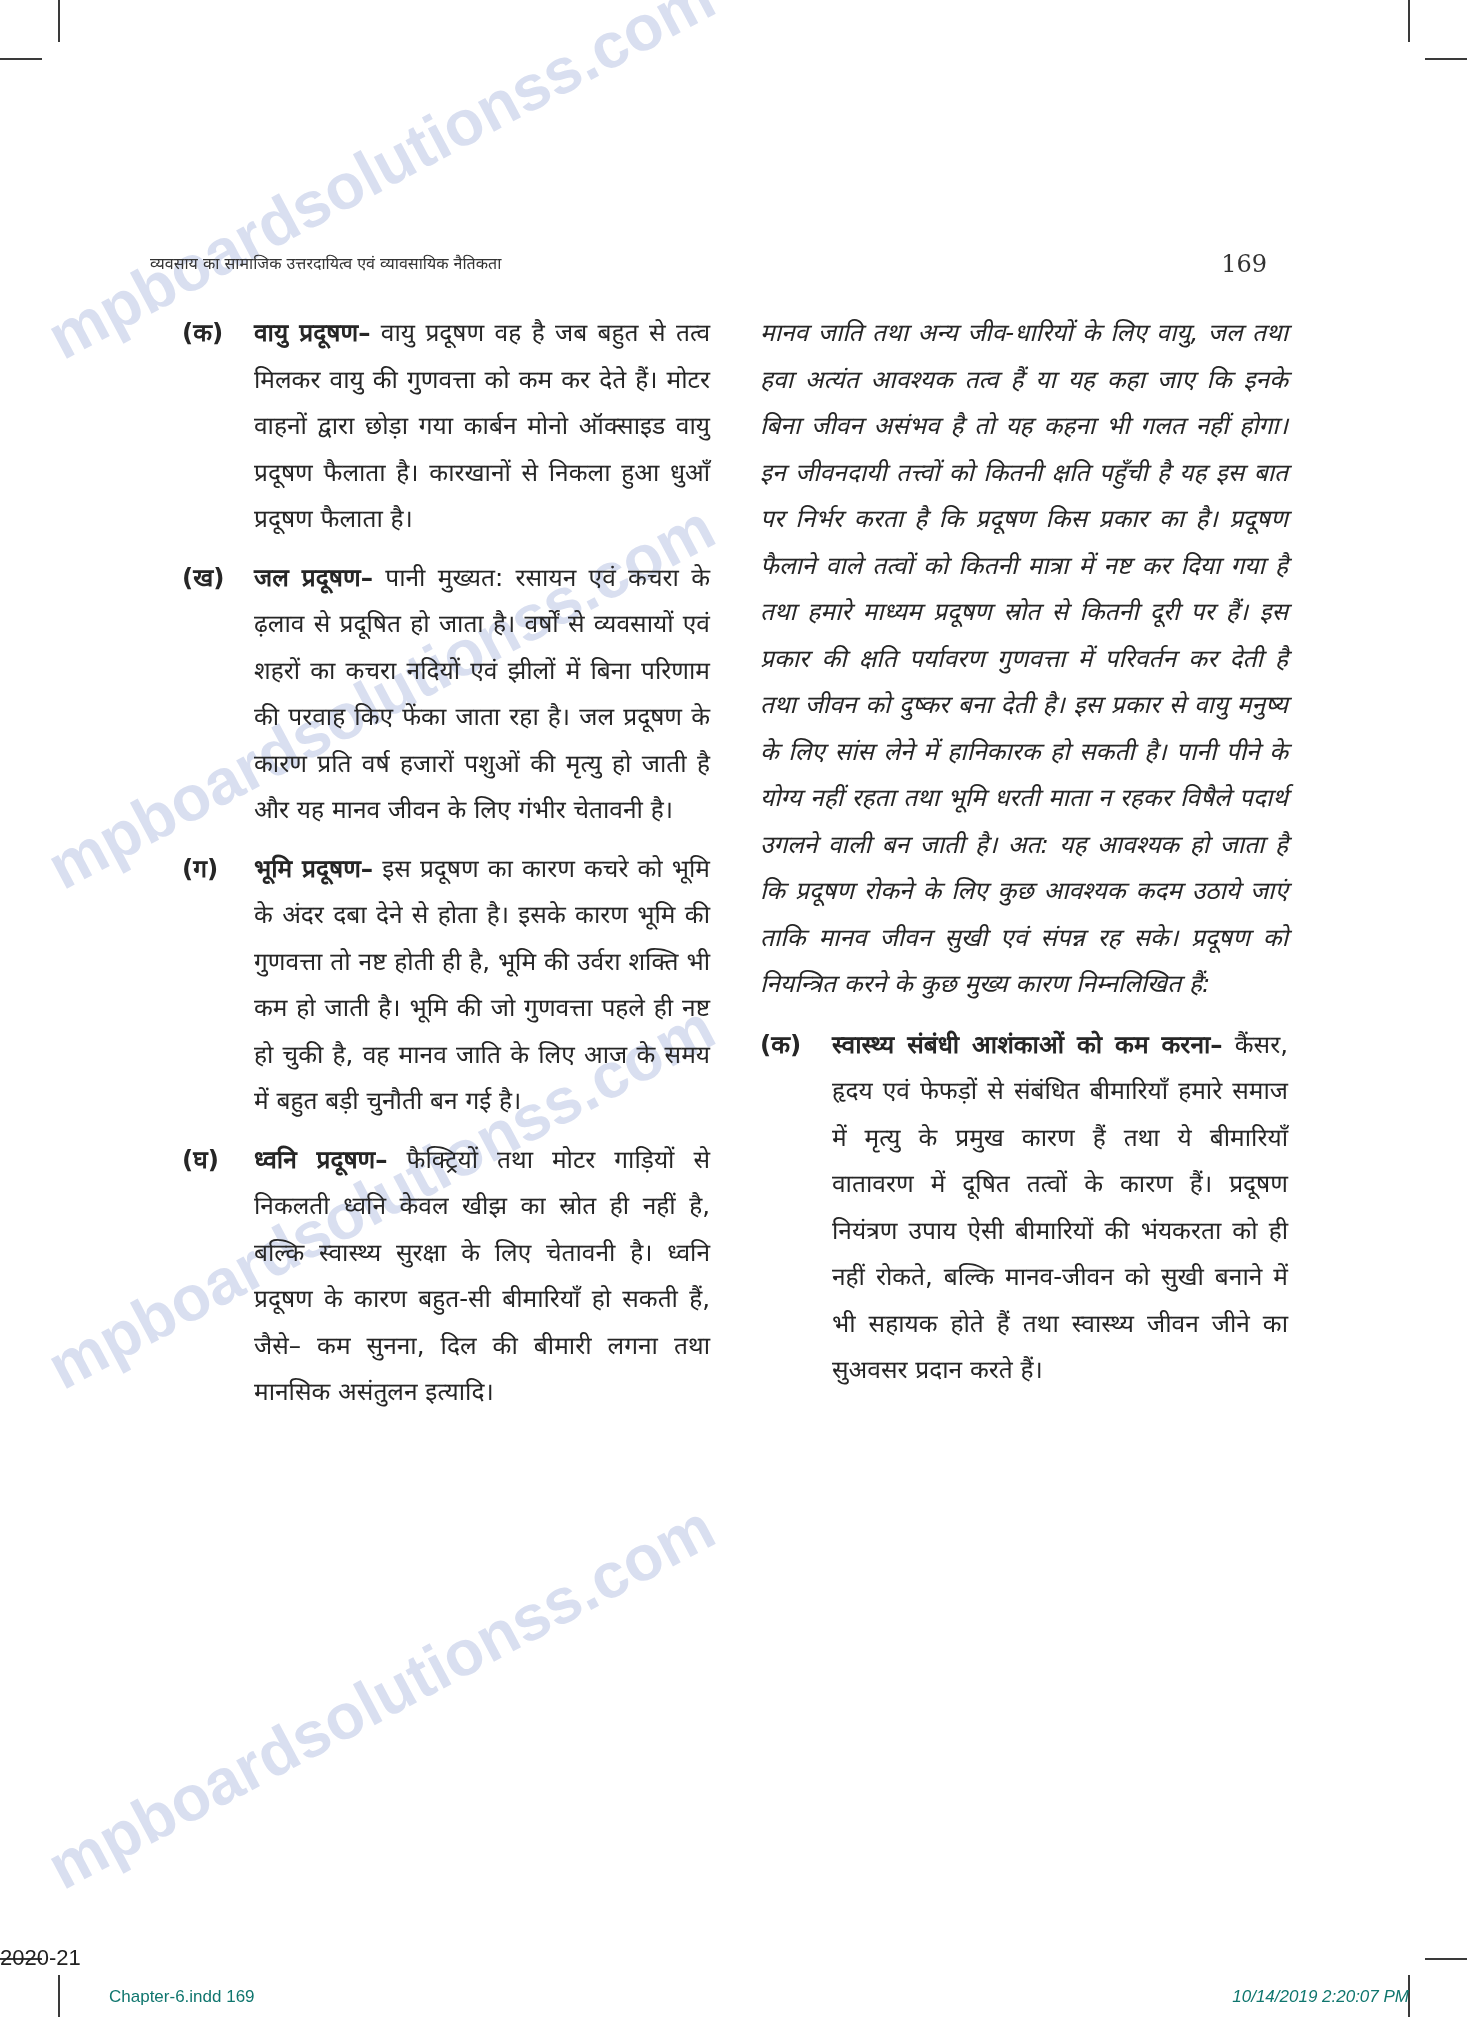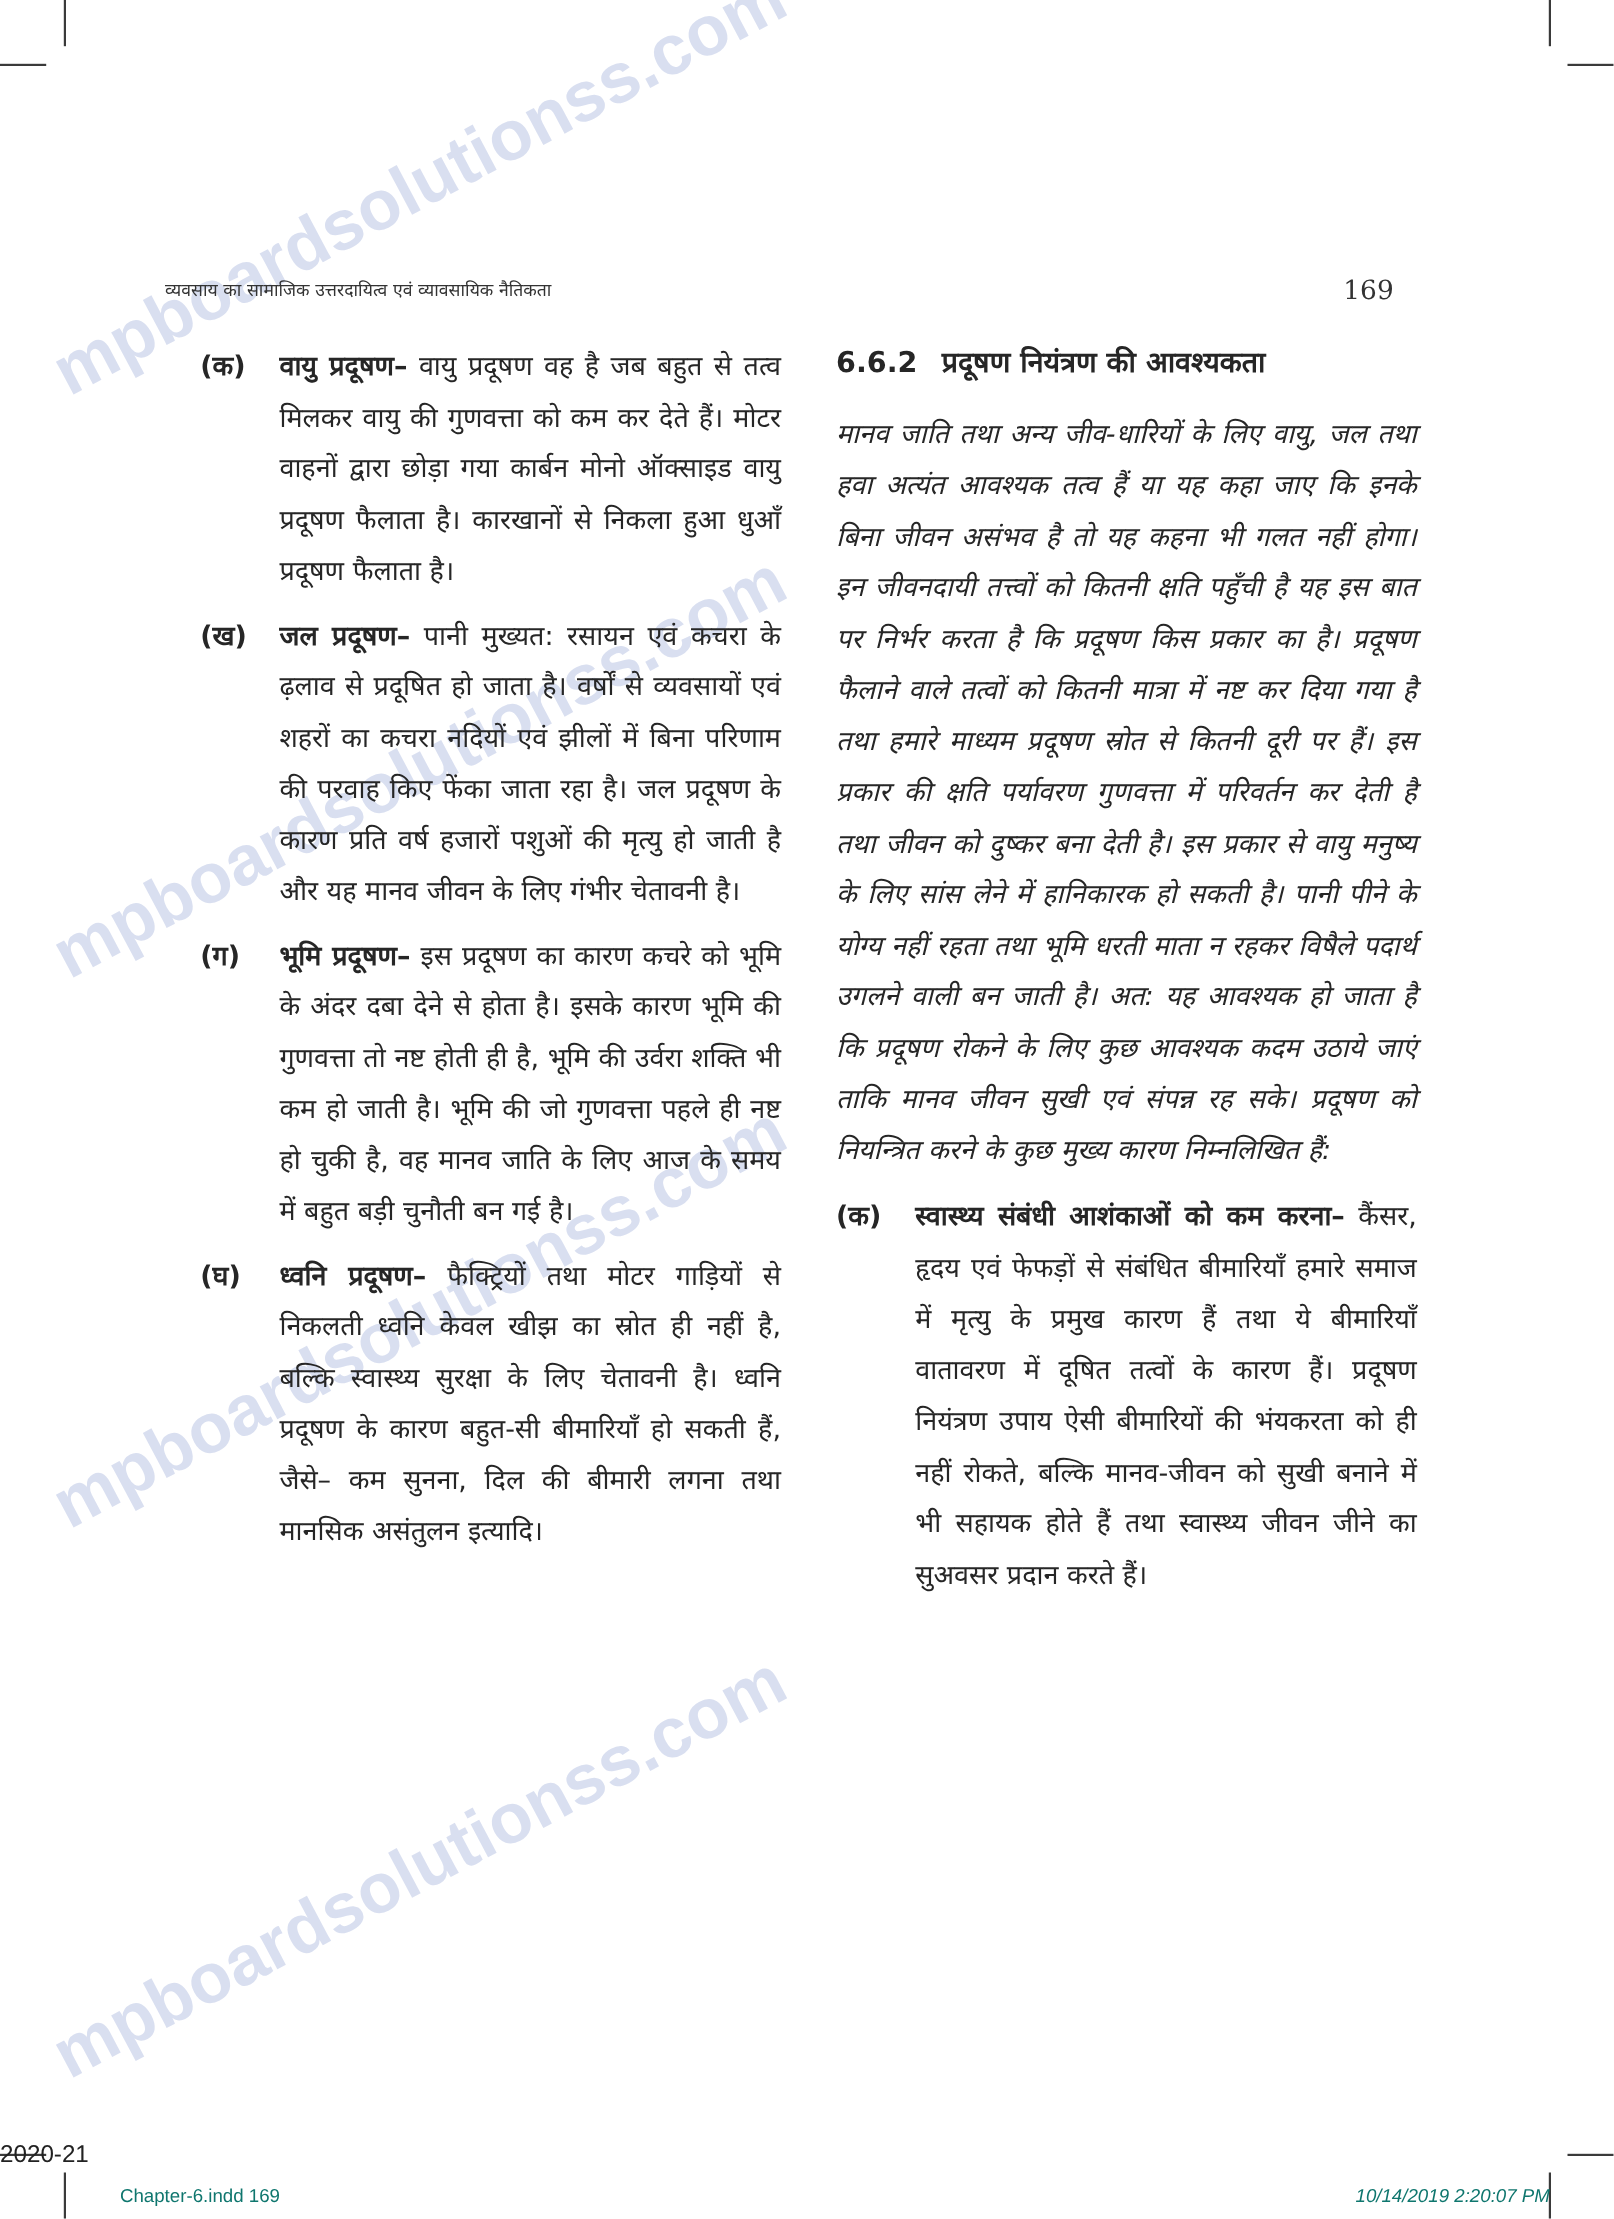--- a/index.html
+++ b/index.html
@@ -67,23 +67,20 @@
     <span class="mark">(ग)</span>
     <span class="body"><span class="term">भूमि प्रदूषण–</span><span> इस प्रदूषण का कारण कचरे को भूमि के अंदर दबा देने से होता है। इसके कारण भूमि की गुणवत्ता तो नष्ट होती ही है, भूमि की उर्वरा शक्ति भी कम हो जाती है। भूमि की जो गुणवत्ता पहले ही नष्ट हो चुकी है, वह मानव जाति के लिए आज के समय में बहुत बड़ी चुनौती बन गई है।</span></span>
   </div>
   <div class="item">
     <span class="mark">(घ)</span>
     <span class="body"><span class="term">ध्वनि प्रदूषण–</span><span> फैक्ट्रियों तथा मोटर गाड़ियों से निकलती ध्वनि केवल खीझ का स्रोत ही नहीं है, बल्कि स्वास्थ्य सुरक्षा के लिए चेतावनी है। ध्वनि प्रदूषण के कारण बहुत-सी बीमारियाँ हो सकती हैं, जैसे– कम सुनना, दिल की बीमारी लगना तथा मानसिक असंतुलन इत्यादि।</span></span>
   </div>
 </div>
 
 <div class="col col-right">
-  <div class="sec-head">
-    <span class="num">6.6.2</span><span>प्रदूषण नियंत्रण की आवश्यकता</span>
-  </div>
   <div class="para">मानव जाति तथा अन्य जीव-धारियों के लिए वायु, जल तथा हवा अत्यंत आवश्यक तत्व हैं या यह कहा जाए कि इनके बिना जीवन असंभव है तो यह कहना भी गलत नहीं होगा। इन जीवनदायी तत्त्वों को कितनी क्षति पहुँची है यह इस बात पर निर्भर करता है कि प्रदूषण किस प्रकार का है। प्रदूषण फैलाने वाले तत्वों को कितनी मात्रा में नष्ट कर दिया गया है तथा हमारे माध्यम प्रदूषण स्रोत से कितनी दूरी पर हैं। इस प्रकार की क्षति पर्यावरण गुणवत्ता में परिवर्तन कर देती है तथा जीवन को दुष्कर बना देती है। इस प्रकार से वायु मनुष्य के लिए सांस लेने में हानिकारक हो सकती है। पानी पीने के योग्य नहीं रहता तथा भूमि धरती माता न रहकर विषैले पदार्थ उगलने वाली बन जाती है। अत: यह आवश्यक हो जाता है कि प्रदूषण रोकने के लिए कुछ आवश्यक कदम उठाये जाएं ताकि मानव जीवन सुखी एवं संपन्न रह सके। प्रदूषण को नियन्त्रित करने के कुछ मुख्य कारण निम्नलिखित हैं:</div>
   <div class="item">
     <span class="mark">(क)</span>
     <span class="body"><span class="term">स्वास्थ्य संबंधी आशंकाओं को कम करना–</span><span> कैंसर, हृदय एवं फेफड़ों से संबंधित बीमारियाँ हमारे समाज में मृत्यु के प्रमुख कारण हैं तथा ये बीमारियाँ वातावरण में दूषित तत्वों के कारण हैं। प्रदूषण नियंत्रण उपाय ऐसी बीमारियों की भंयकरता को ही नहीं रोकते, बल्कि मानव-जीवन को सुखी बनाने में भी सहायक होते हैं तथा स्वास्थ्य जीवन जीने का सुअवसर प्रदान करते हैं।</span></span>
   </div>
 </div>
 
 <div class="footer-year">2020-21</div>
 <div class="slug" style="left:86px;">Chapter-6.indd   169</div>
 <div class="slug" style="right:58px;font-style:italic;">10/14/2019   2:20:07 PM</div>

